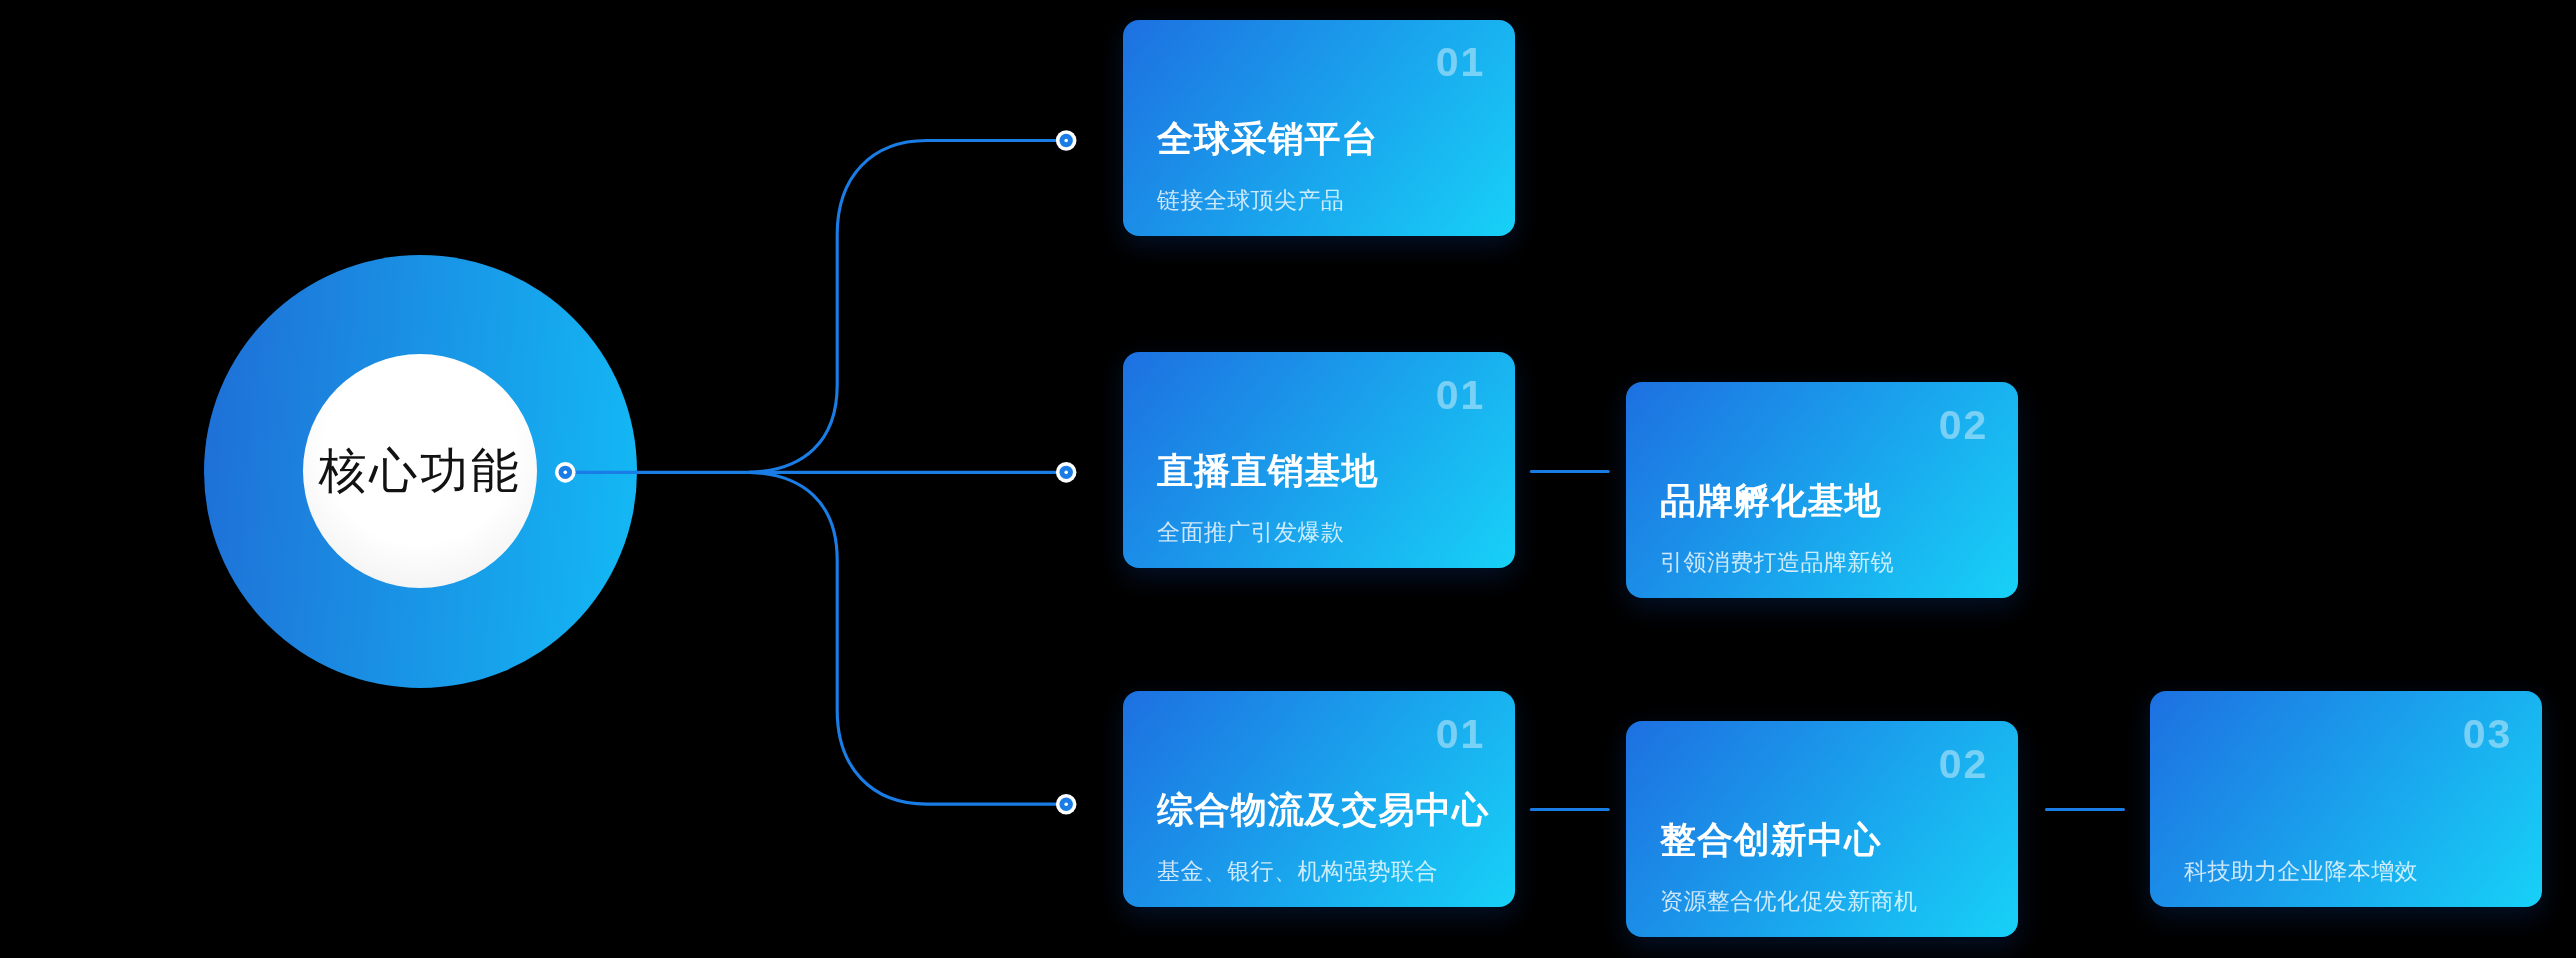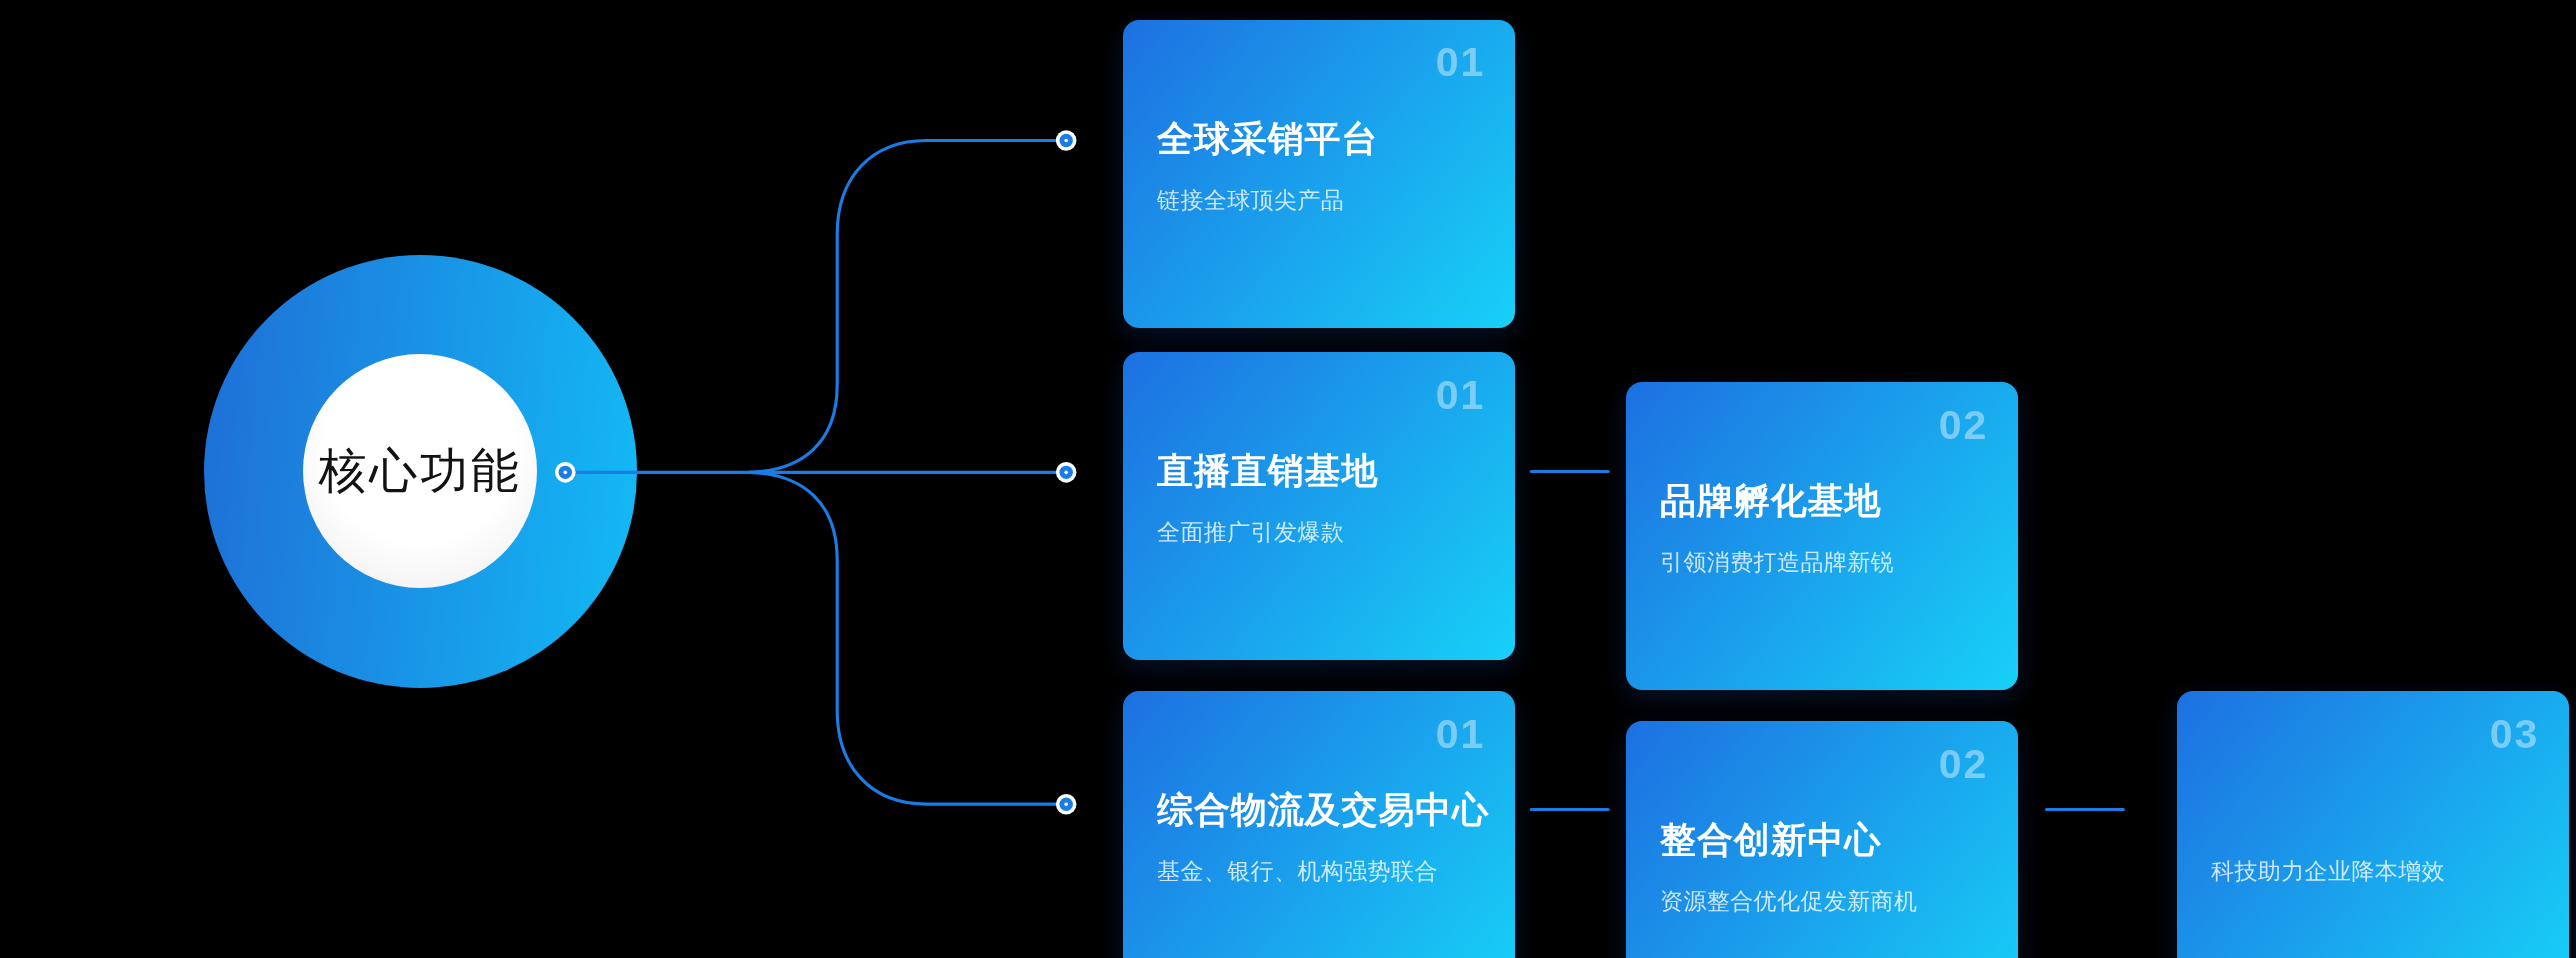--- a/index.html
+++ b/index.html
@@ -36,42 +36,42 @@
 
   
   svg.connectors{position:absolute;left:0;top:0;width:2576px;height:959px;}
   .c-line{fill:none;stroke:var(--accent-line);stroke-width:3.5;stroke-linecap:round;}
   .dot-outer{fill:#ffffff;}
   .dot-mid{fill:var(--accent-line);}
   .dot-core{fill:#ffffff;}
 
   
   .card{
-    position:absolute;width:392px;height:308px;border-radius:16px;
+    position:absolute;width:392px;height:216px;border-radius:16px;
     background:linear-gradient(128deg,var(--card-from) 0%,var(--card-to) 100%);
     box-shadow:0 9px 27px rgba(10,40,90,.45);
     overflow:hidden;
   }
   .card .num{
     position:absolute;top:19.7px;right:30px;
     font-size:41px;font-weight:700;color:rgba(255,255,255,.42);
     letter-spacing:1.8px;
   }
   .card .title{
     position:absolute;left:34px;top:95px;
     font-size:36px;font-weight:700;color:#ffffff;letter-spacing:0.9px;white-space:nowrap;
   }
   .card .sub{
     position:absolute;left:34px;top:165px;
     font-size:23px;font-weight:400;color:rgba(255,255,255,.78);letter-spacing:0.4px;white-space:nowrap;
   }
 
   
   .r1{top:19.7px;}  .r2{top:352px;}  .r3{top:691px;}
-  .c1{left:1123px;} .c2{left:1626px;margin-top:30px;} .c3{left:2150px;margin-left:27px;}
+  .c1{left:1123px;} .c2{left:1626px;margin-top:30px;} .c3{left:2150px;}
 </style>
 </head>
 <body>
 
 <div class="stage">
 
   <div class="hub">
     <div class="hub-inner">
       <span class="hub-label">核心功能</span>
     </div>

